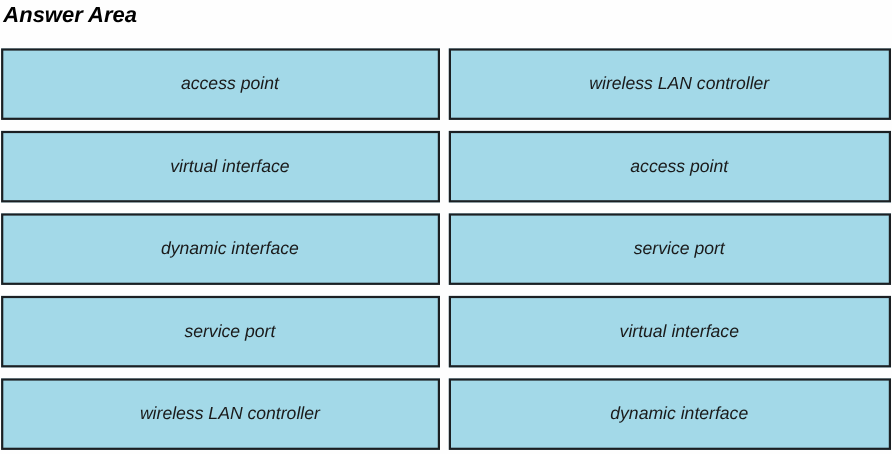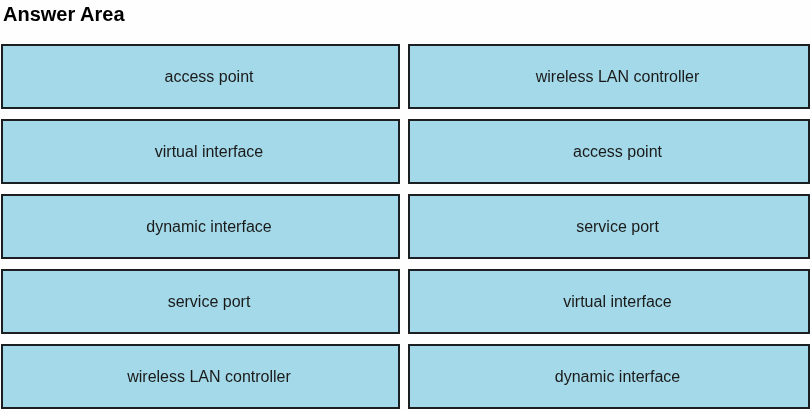--- a/index.html
+++ b/index.html
@@ -1,21 +1,21 @@
 <!DOCTYPE html>
 <html style="--box-fill: #a3d9e8; --box-border: #1b1f22; --text-color: #1a1a1a; --page-background: #fefefe;"><head>
 <meta charset="utf-8">
 <style>
   :root {
     --box-fill: #a3d9e8;
     --box-border: #1b1f22;
     --text-color: #1a1a1a;
     --page-background: #fefefe;
   }
-  * { box-sizing: border-box; }
+  * { box-sizing: border-box; font-style: italic; }
   html, body {
     margin: 0;
     padding: 0;
   }
   body {
     width: 811px;
     height: 413px;
     background: var(--page-background);
     font-family: "Liberation Sans", sans-serif;
     overflow: hidden;

